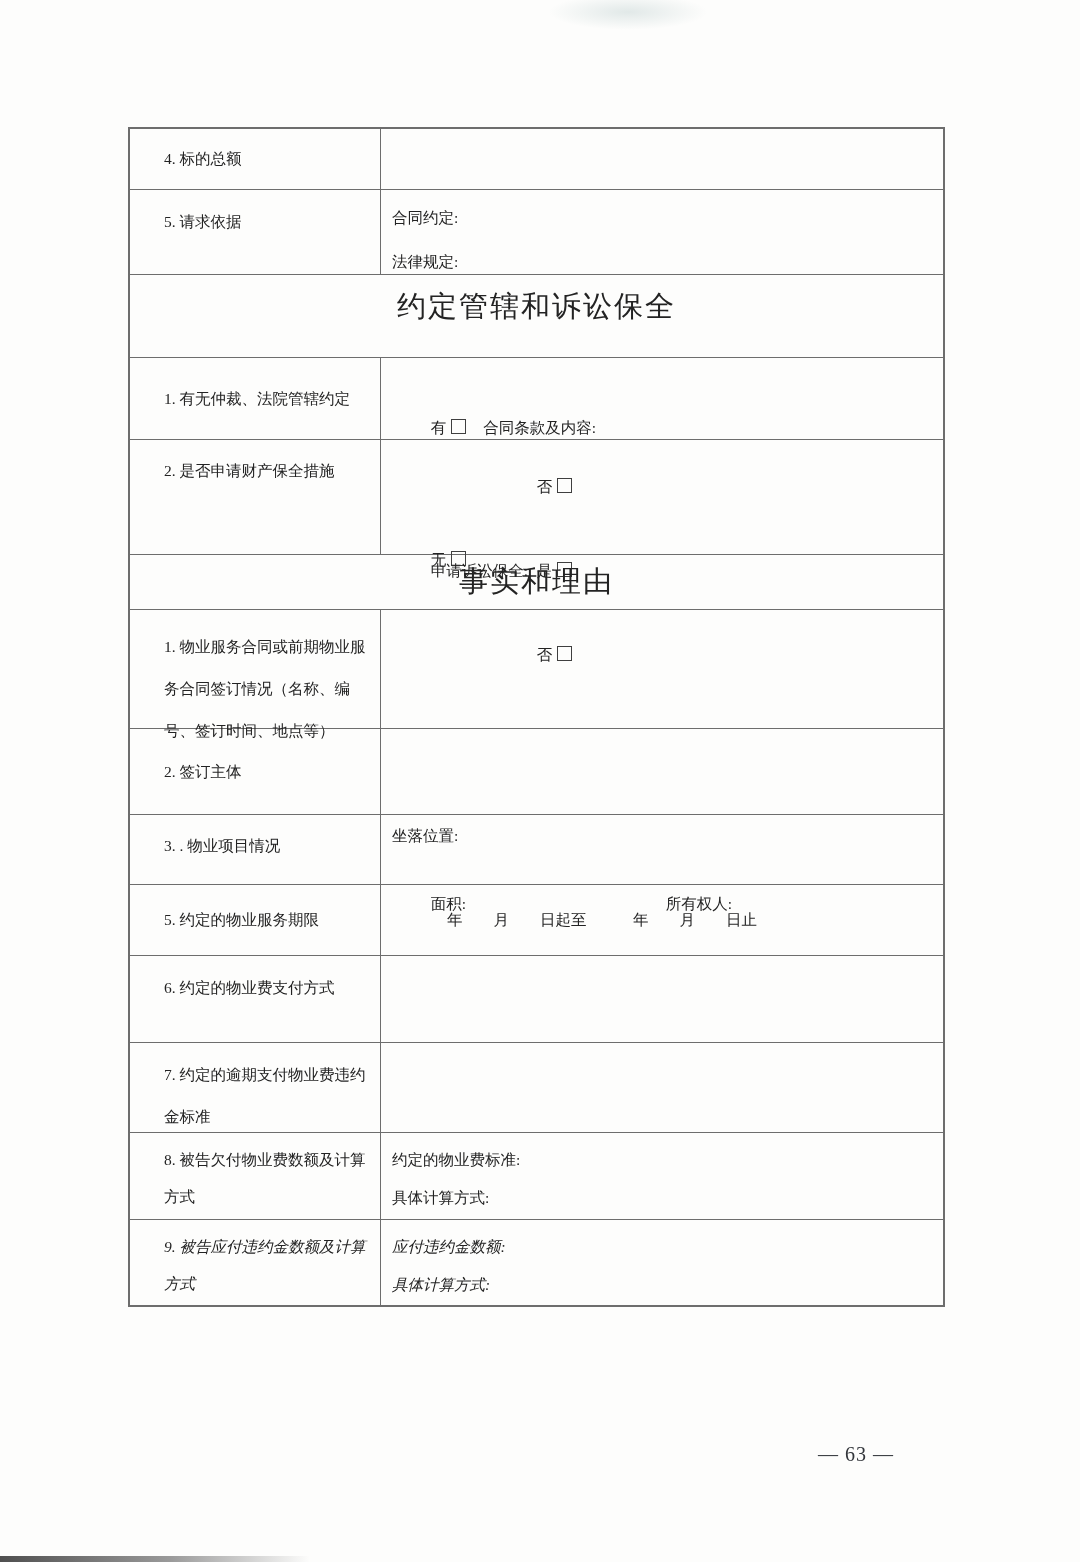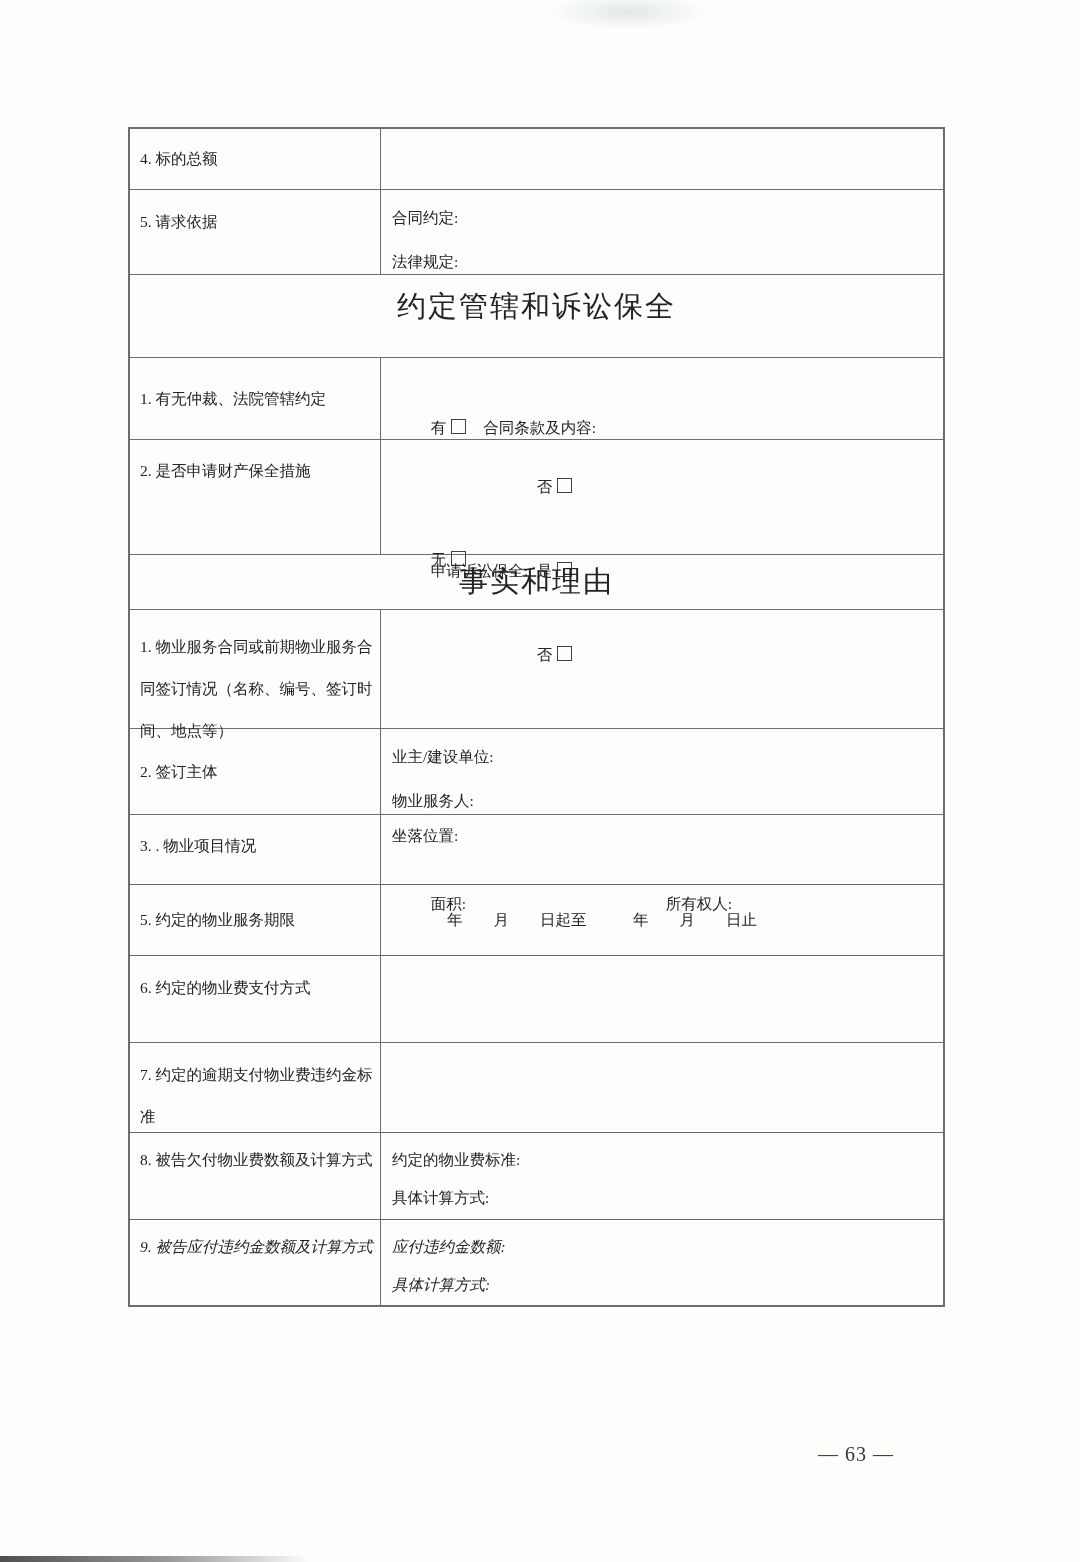--- a/index.html
+++ b/index.html
@@ -21,21 +21,21 @@
     position:absolute;left:128px;top:127px;width:817px;
     border:2px solid #6d6d6d;box-sizing:border-box;
   }
   .row{display:flex;border-bottom:1.5px solid #6d6d6d;box-sizing:border-box;}
   .row:last-child{border-bottom:none;font-style:italic;}
   .cl{
     width:251px;flex:0 0 251px;border-right:1.5px solid #6d6d6d;
     padding:0 2px 0 10px;box-sizing:border-box;display:flex;flex-direction:column;
     font-size:15.5px;line-height:42px;
   }
-  .cl span{display:block;}
+  .cl span{display:block;margin-left:24px;}
   .vc{justify-content:center;}
   .cr{
     flex:1;padding:0 10px 0 11px;box-sizing:border-box;display:flex;flex-direction:column;
     font-size:15.5px;
   }
   .ln{line-height:44px;white-space:pre;}
   .hdr{
     flex:1;display:flex;align-items:center;justify-content:center;
     font-weight:normal;font-size:29px;letter-spacing:2px;
   }
@@ -119,24 +119,20 @@
       <div class="cl" style="padding-top:16px">
         <span>1. 物业服务合同或前期物业服务合同签订情况（名称、编号、签订时间、地点等）</span>
       </div>
       <div class="cr"></div>
     </div>
 
     <div class="row" style="height:86px">
       <div class="cl vc">
         <span>2. 签订主体</span>
       </div>
-      <div class="cr" style="padding-top:6px">
-        <div class="ln">业主/建设单位:</div>
-        <div class="ln">物业服务人:</div>
-      </div>
     </div>
 
     <div class="row" style="height:70px">
       <div class="cl" style="padding-top:10px">
         <span>3. . 物业项目情况</span>
       </div>
       <div class="cr" style="padding-top:4px">
         <div class="ln" style="line-height:34px">坐落位置:</div>
         <div class="ln" style="line-height:34px">
           <span class="seg" style="width:235px">面积:</span><span class="seg">所有权人:</span>

